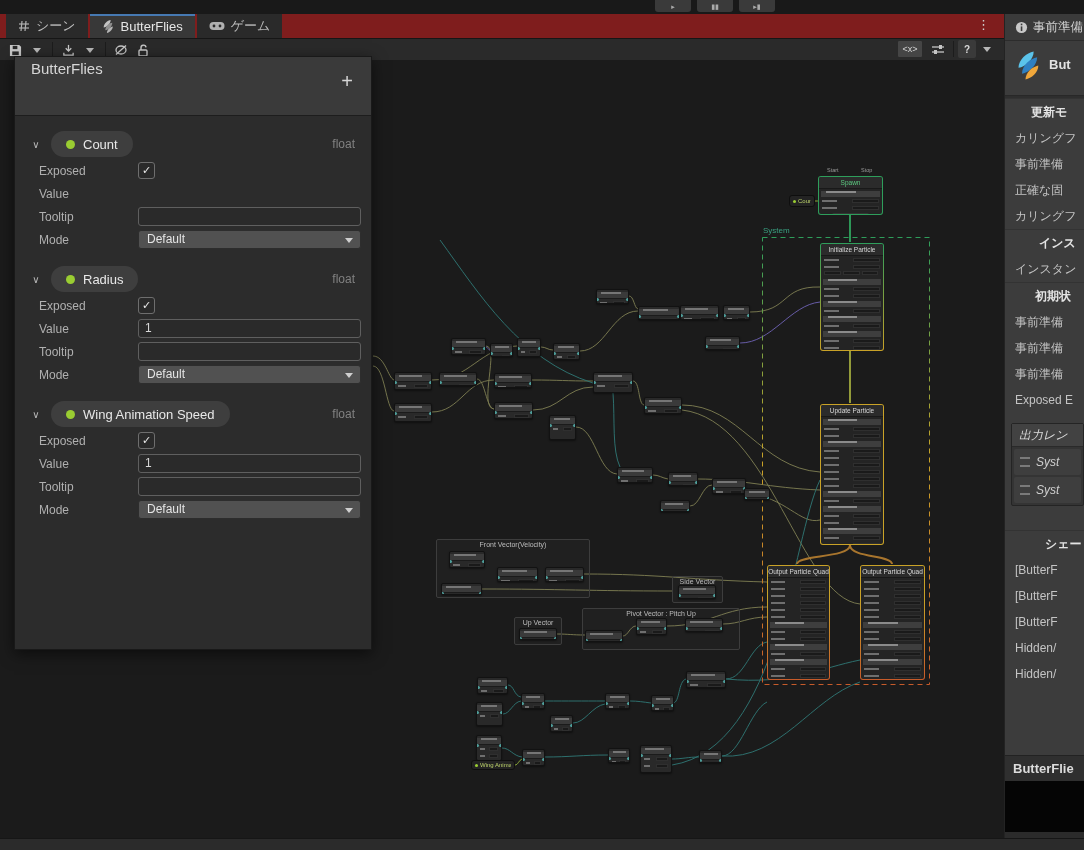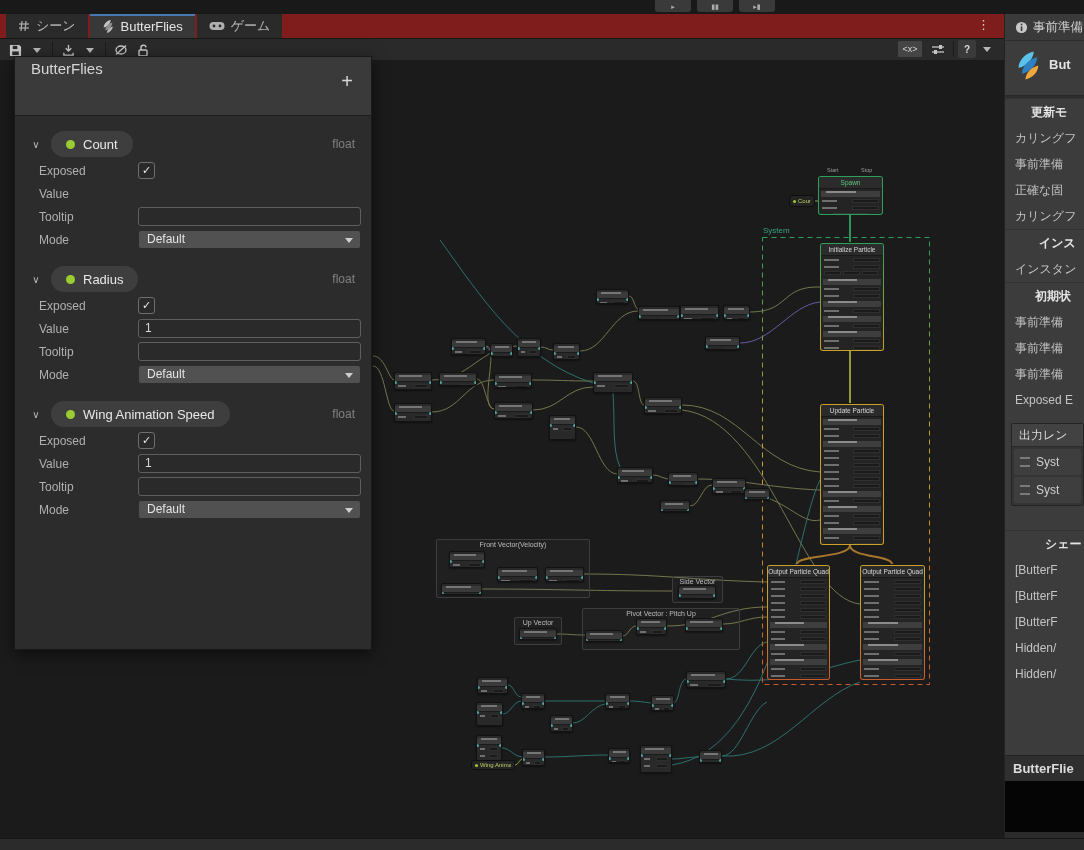--- a/index.html
+++ b/index.html
@@ -83,21 +83,21 @@
   #insp{position:absolute;left:1004px;top:14px;width:80px;height:824px;background:#3c3c3c;
     border-left:1px solid #232323;box-sizing:border-box;overflow:hidden;}
   .insp-tab{height:26px;background:#3a3a3a;border-bottom:1px solid #2c2c2c;display:flex;
     align-items:center;gap:5px;padding-left:10px;font-size:12.5px;color:#d2d2d2;white-space:nowrap;}
   .asset{position:relative;height:54px;}
   .aname{position:absolute;left:44px;top:16px;font-size:13px;font-weight:bold;color:#e2e2e2;white-space:nowrap;}
   .insp-sep{height:2px;background:#2e2e2e;border-top:1px solid #282828;}
   .irow{height:26px;line-height:26px;font-size:12px;color:#c4c4c4;padding-left:10px;white-space:nowrap;overflow:hidden;}
   .ihead{height:26px;line-height:26px;font-size:12px;font-weight:bold;color:#e4e4e4;
     border-top:1px solid #333;white-space:nowrap;overflow:hidden;}
-  .lbox{margin:10px 0 14px 6px;background:#343434;border:1px solid #242424;border-radius:2px;}
+  .lbox{margin:10px 0 14px 6px;background:#343434;border:1px solid #242424;border-radius:2px;font-style:italic;}
   .lbox-h{height:22px;line-height:22px;background:#424242;font-size:12px;color:#dadada;
     padding-left:7px;white-space:nowrap;overflow:hidden;border-bottom:1px solid #2a2a2a;}
   .lrow{height:26px;margin:2px;background:#3e3e3e;border-radius:2px;display:flex;align-items:center;
     font-size:12px;color:#cfcfcf;white-space:nowrap;overflow:hidden;}
   .drag{width:10px;height:6px;border-top:2px solid #8a8a8a;border-bottom:2px solid #8a8a8a;
     margin:0 6px 0 6px;flex:none;opacity:.8;}
   .pvhead{position:absolute;left:0;top:741px;width:100%;height:26px;background:#2f2f2f;
     border-top:1px solid #222;font-size:13px;font-weight:bold;color:#dcdcdc;line-height:26px;
     padding-left:8px;box-sizing:border-box;white-space:nowrap;overflow:hidden;}
   .pvarea{position:absolute;left:0;top:767px;width:100%;height:51px;background:#050505;}

